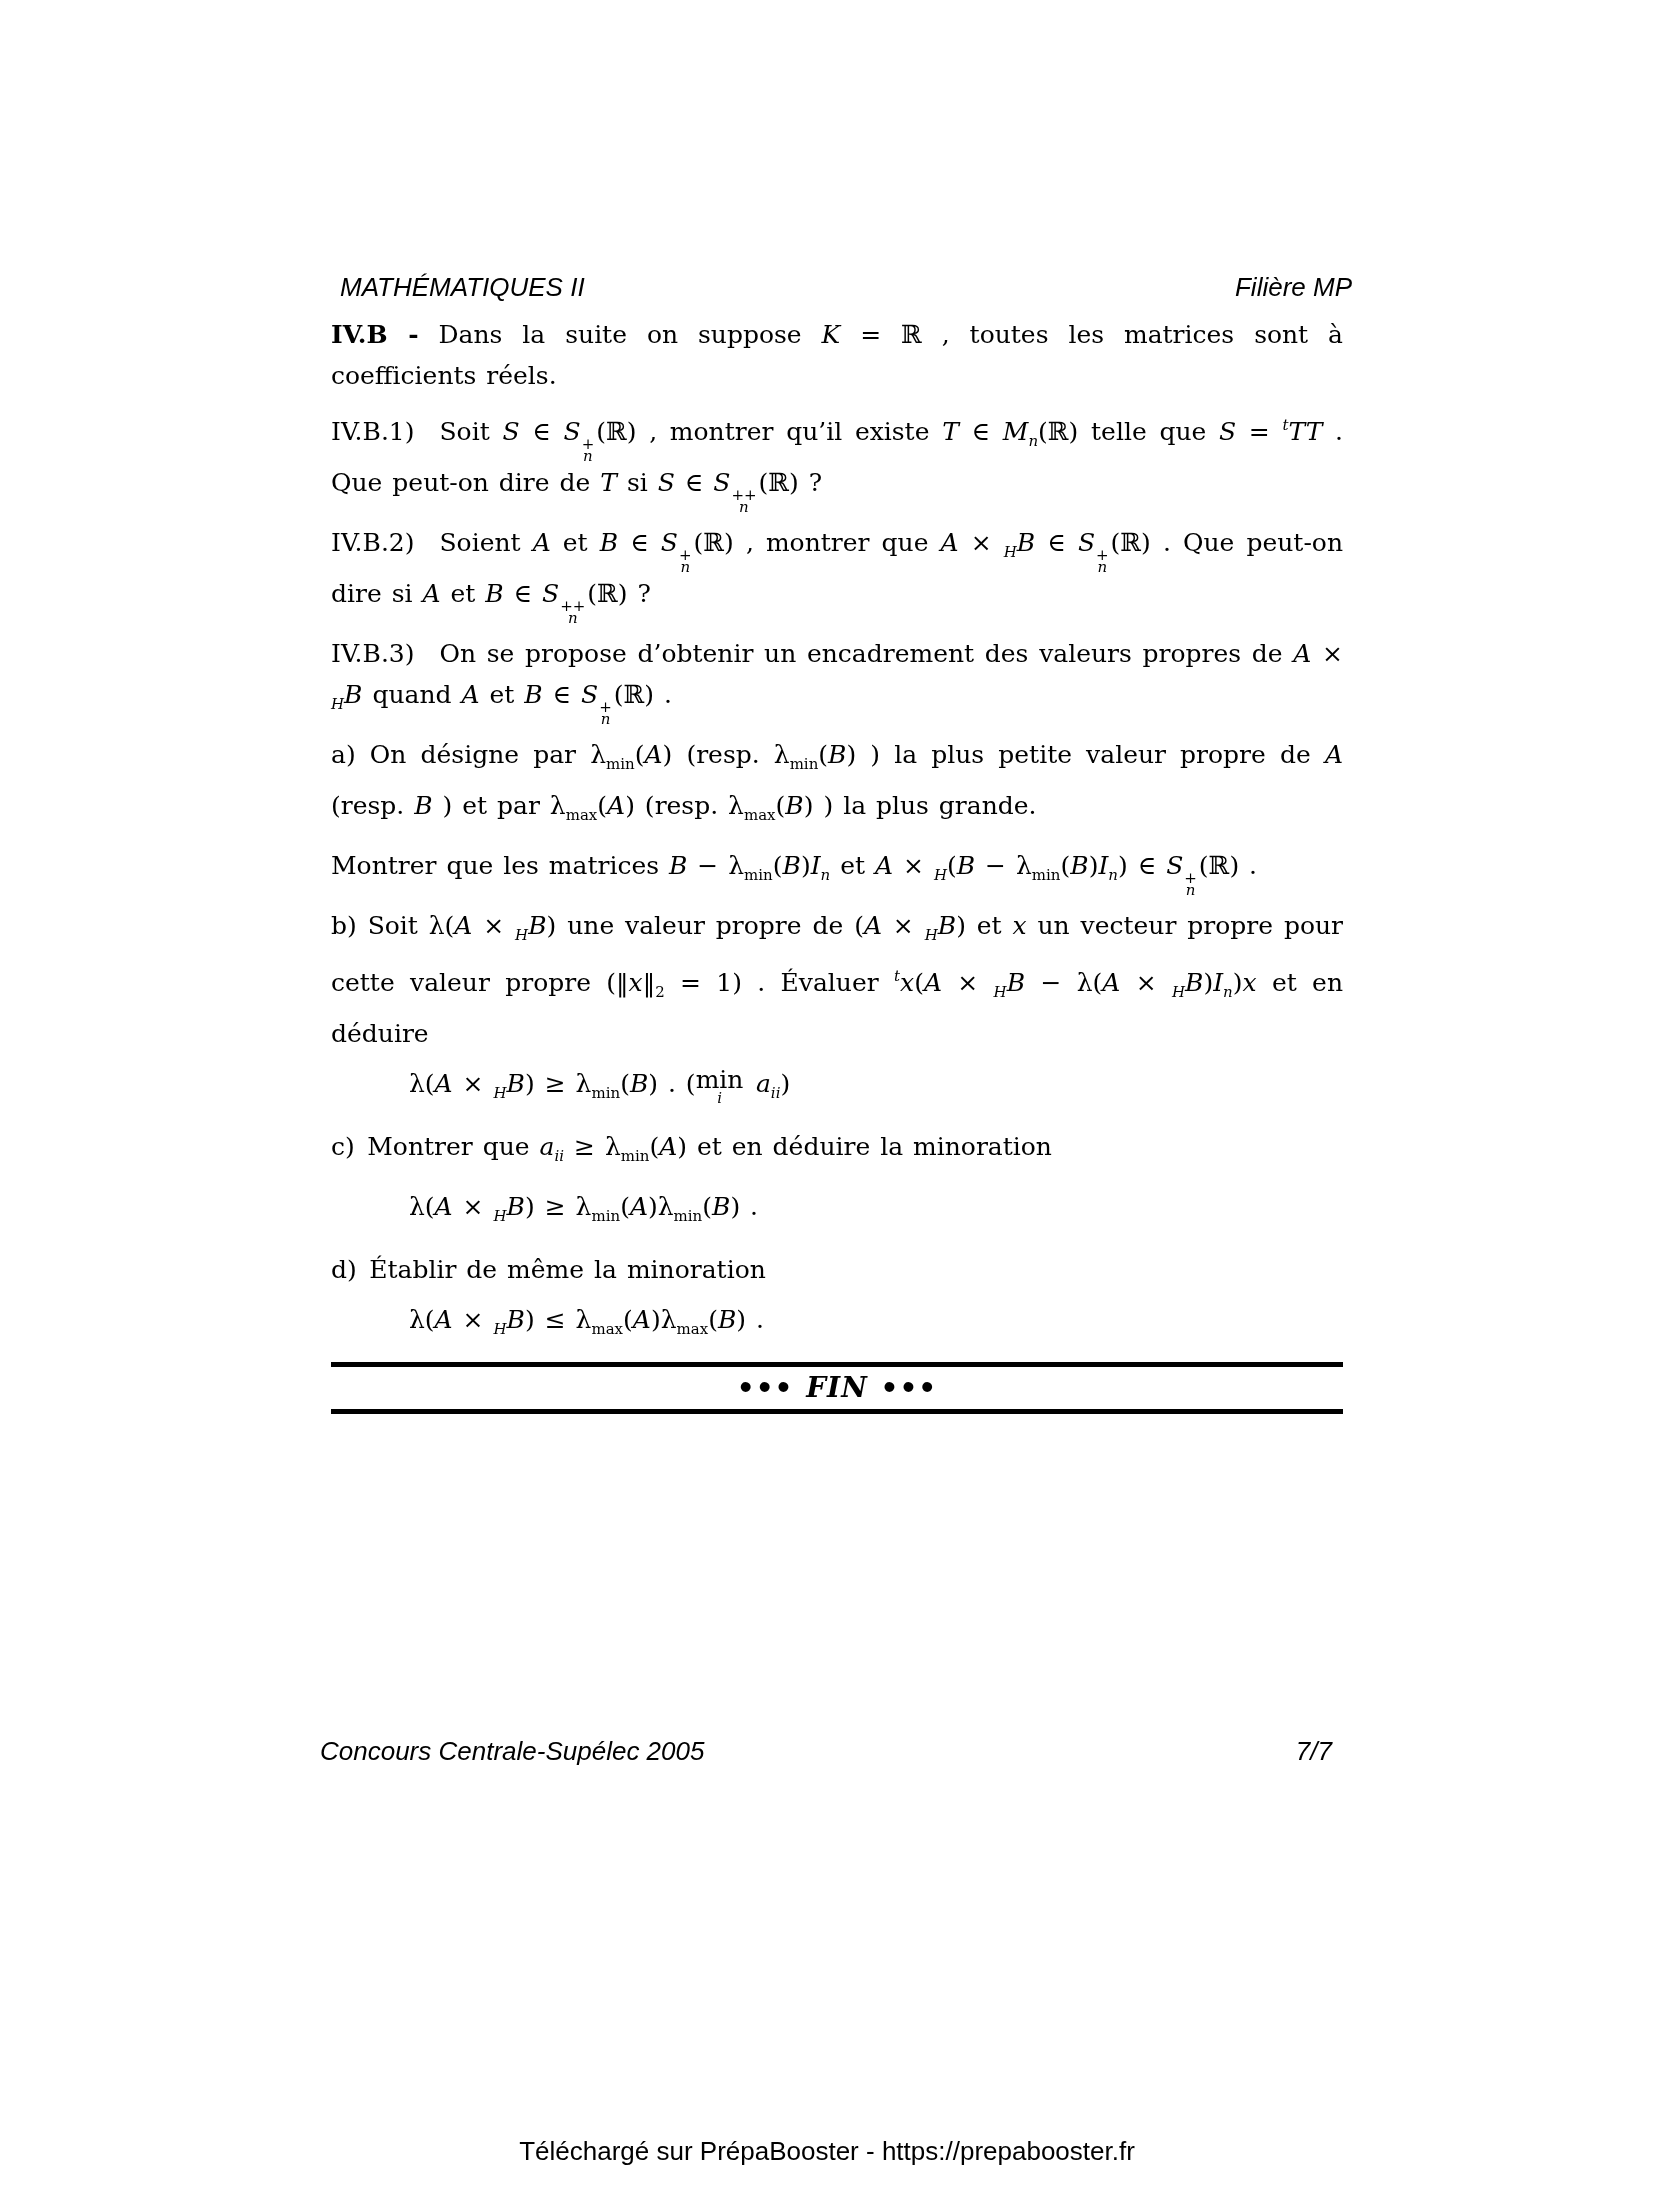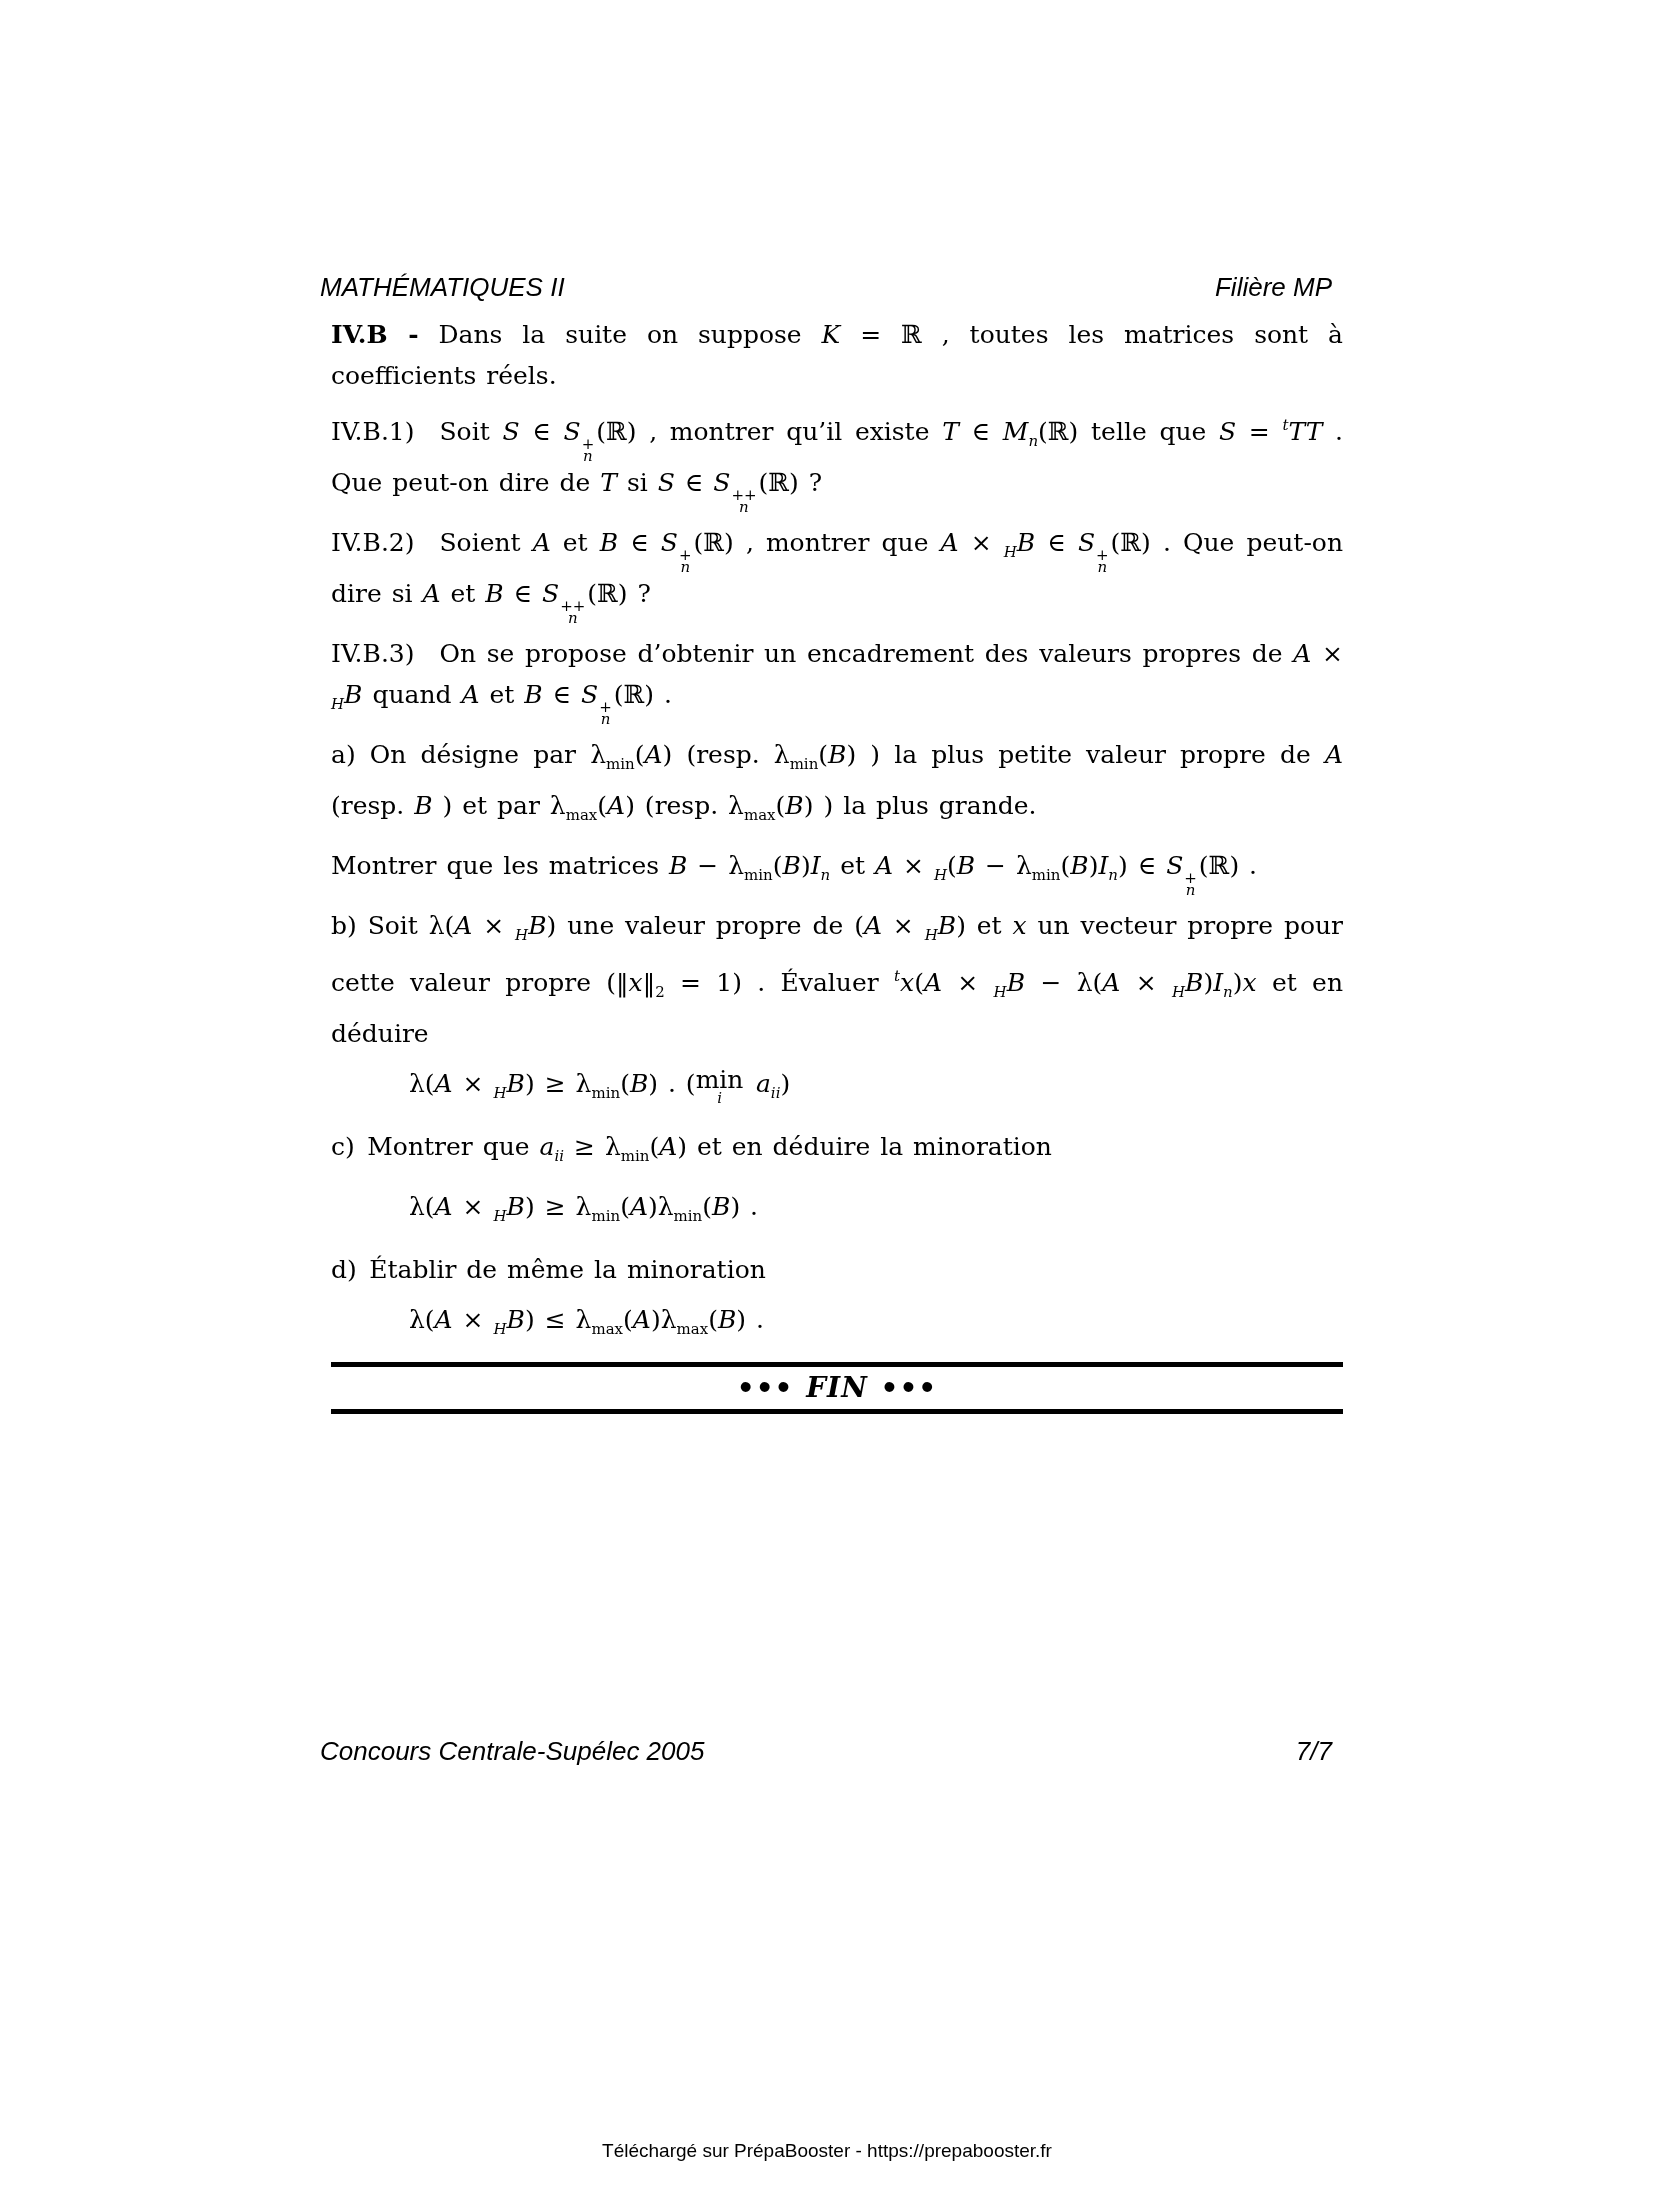--- a/index.html
+++ b/index.html
@@ -1,21 +1,21 @@
 <!DOCTYPE html>
 <html><head>
 <meta charset="utf-8">
 <style>
   html,body{margin:0;padding:0;background:#ffffff;}
   .page{position:relative;width:1654px;height:2197px;background:#ffffff;color:#000;overflow:hidden;}
 
   
   .hdr,.ftr{position:absolute;left:320px;width:1012px;display:flex;justify-content:space-between;
     font-family:"Liberation Sans",sans-serif;font-style:italic;font-size:26px;line-height:30px;}
-  .hdr{top:272px;}
+  .hdr{top:272px;margin-left:20px;}
   .ftr{top:1736px;}
 
   
   .content{position:absolute;left:331px;width:1012px;top:314px;
     font-family:"DejaVu Serif","Liberation Serif",serif;font-size:25px;line-height:41px;
     text-align:justify;word-spacing:2px;}
   .content p{margin:0 0 9px 0;}
   .content p.formula{text-align:left;margin:6px 0 12px 0;padding-left:78px;}
 
   
@@ -31,21 +31,21 @@
   .munder .mub{font-size:15px;line-height:13px;font-style:italic;}
 
   
   .finblock{margin-top:0;font-style:italic;}
   .finrule{height:5px;background:#000;}
   .fintext{text-align:center;font-family:"DejaVu Serif","Liberation Serif",serif;
     font-weight:700;font-size:28px;line-height:36px;margin:3px 0;letter-spacing:1px;}
 
   
   .note{position:absolute;top:2136px;left:0;width:100%;text-align:center;
-    font-family:"Liberation Sans",sans-serif;font-size:19px;line-height:30px;}
+    font-family:"Liberation Sans",sans-serif;font-size:26px;line-height:30px;}
 </style>
 </head>
 <body>
 
 <div class="page">
 
   <div class="hdr">
     <span>MATHÉMATIQUES II</span>
     <span>Filière MP</span>
   </div>

